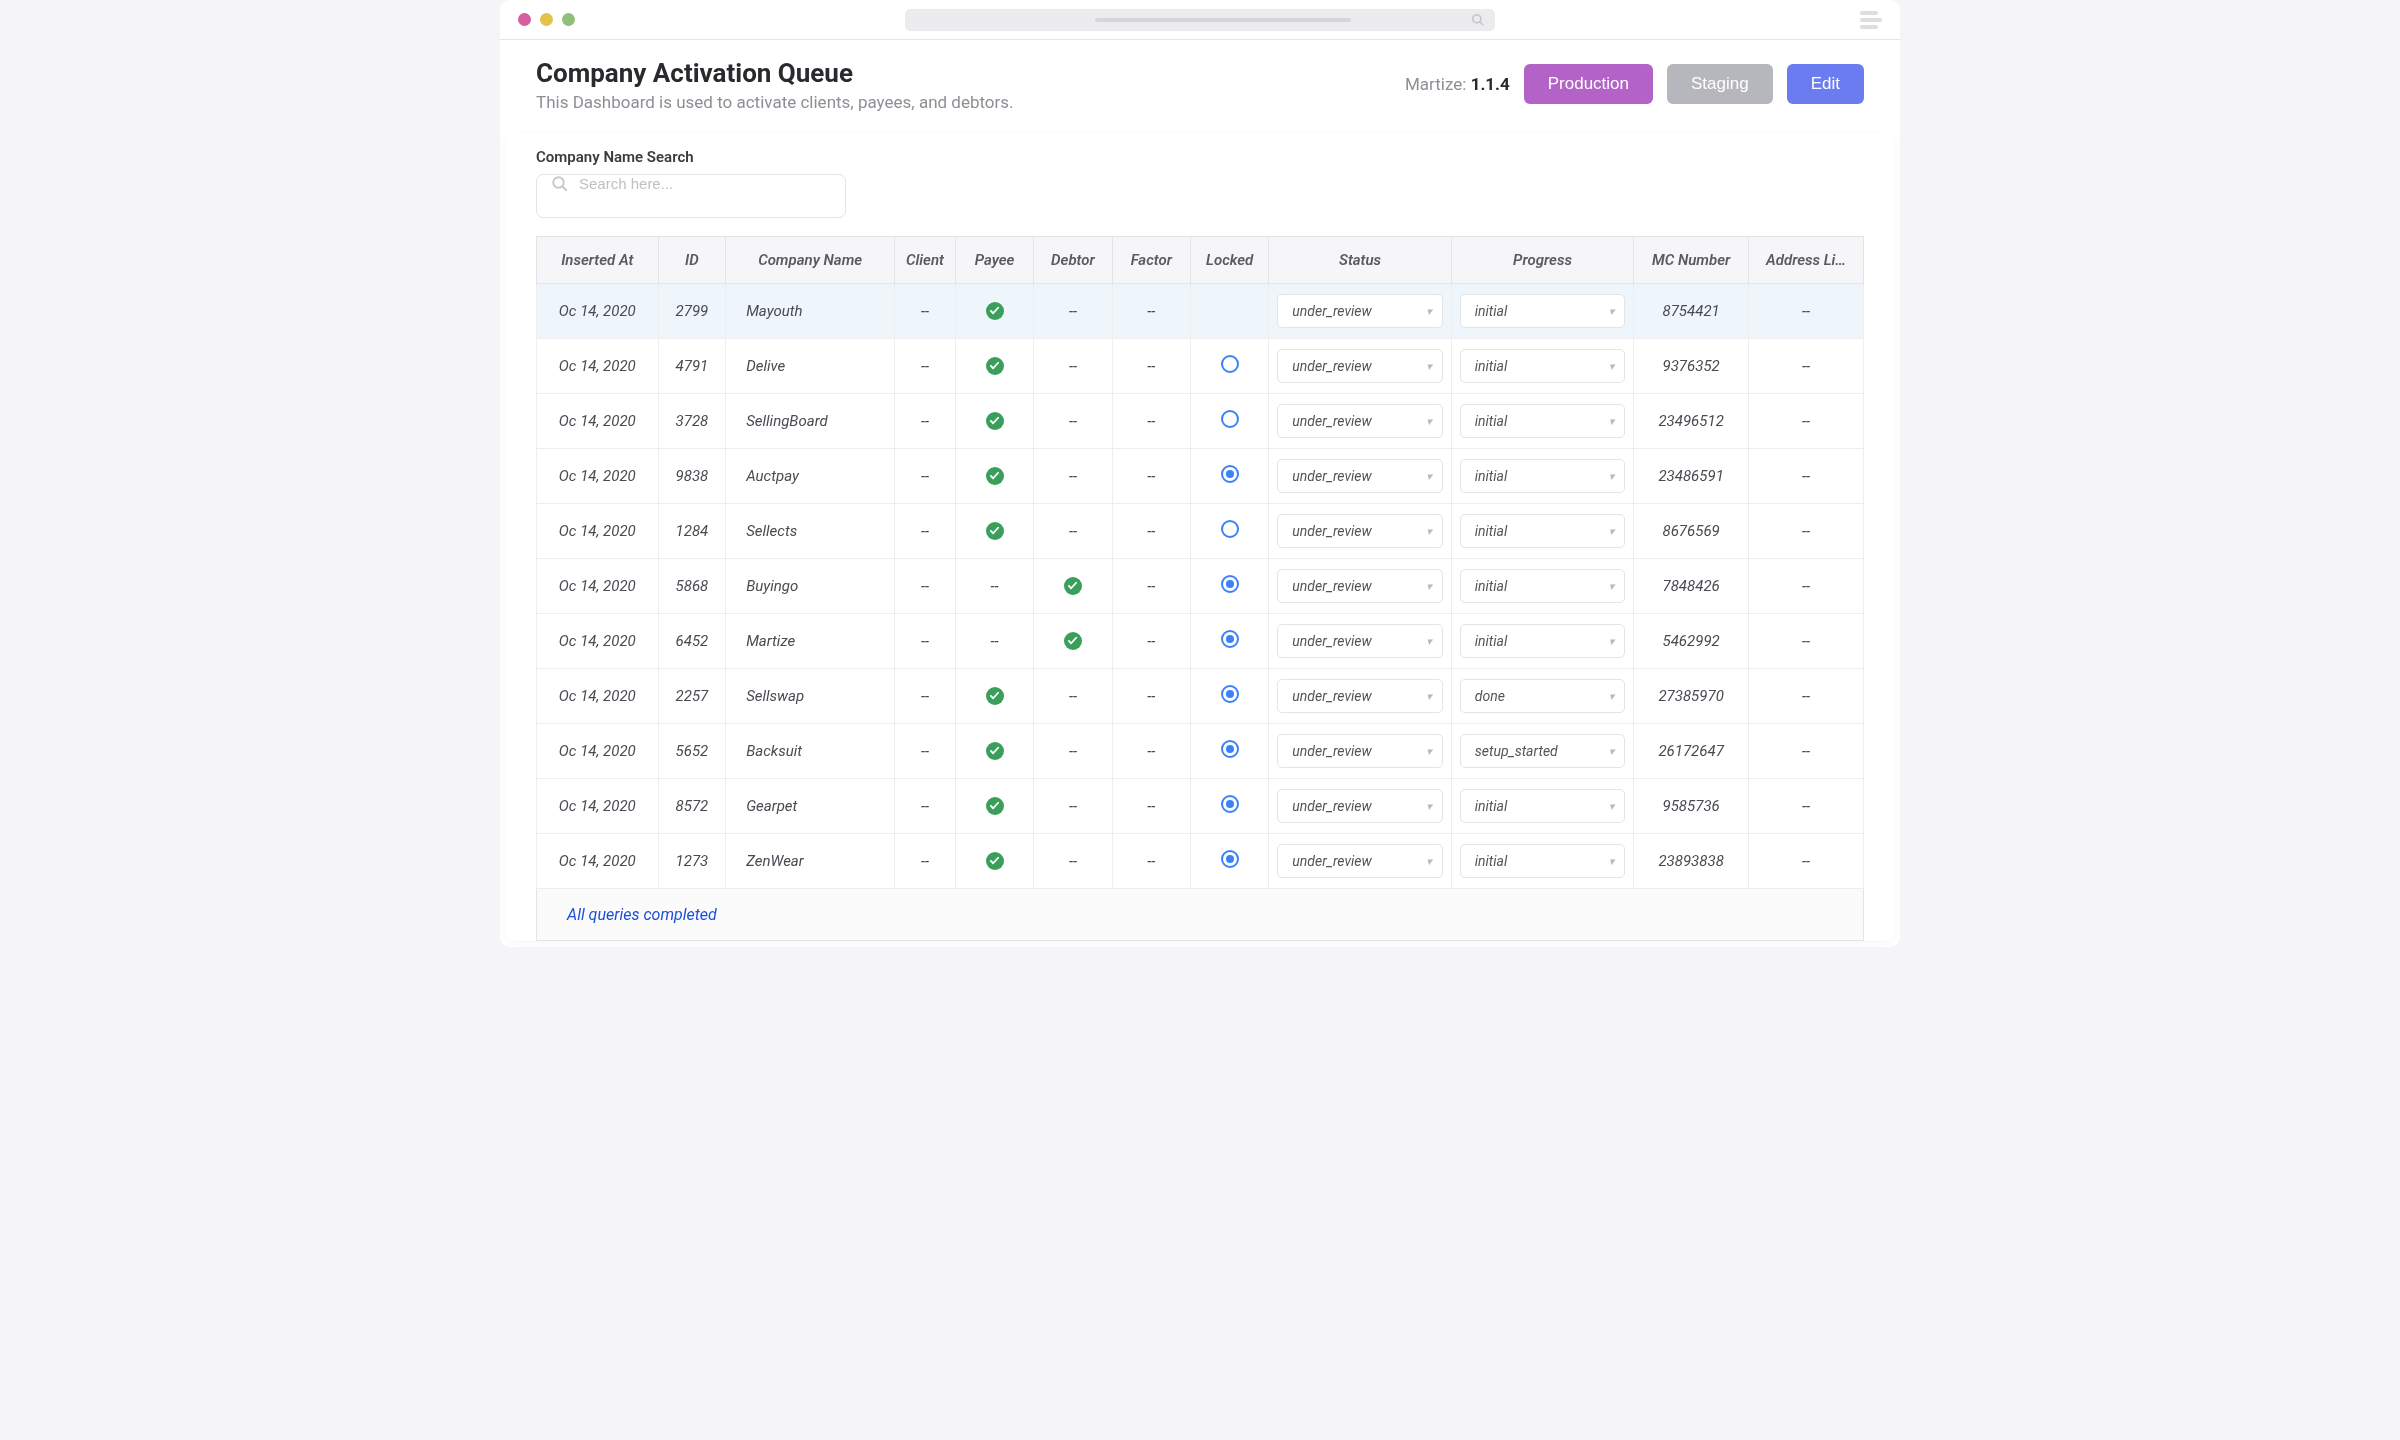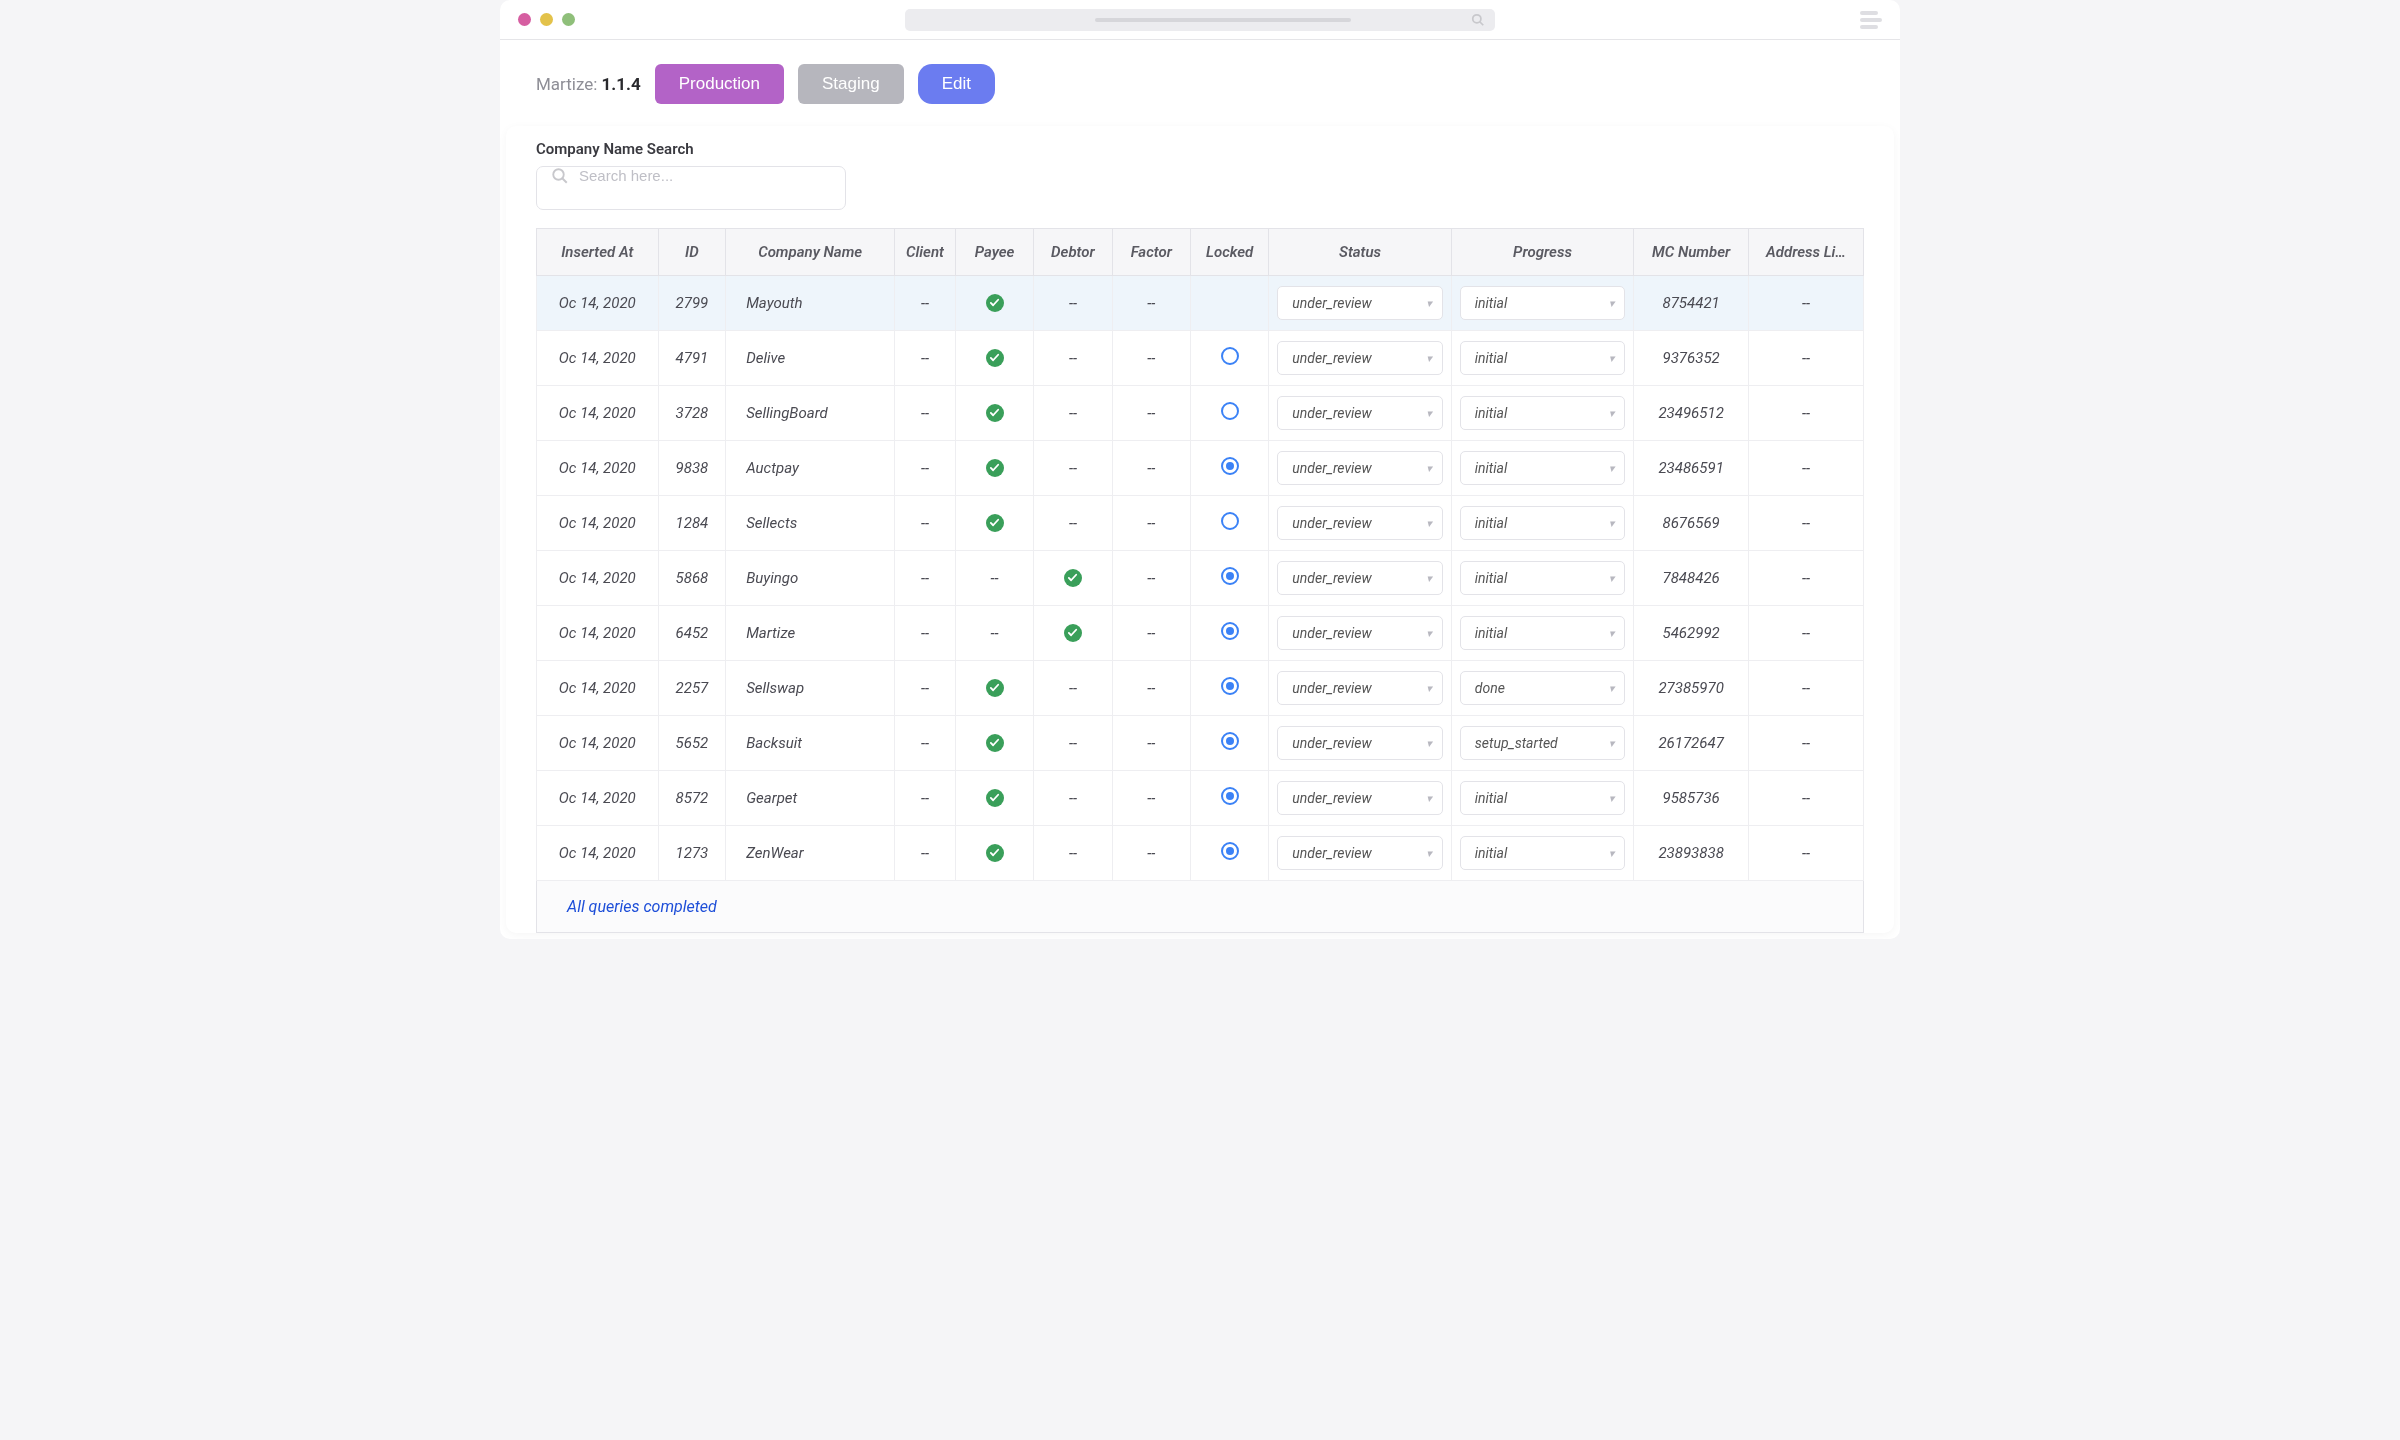--- a/index.html
+++ b/index.html
@@ -51,21 +51,21 @@
 .header p { font-size: 17px; color: #8e8e96; margin-top: 4px; }
 .header-right { display:flex; align-items:center; gap:14px; padding-top:6px;}
 .version { color:#8e8e96; font-size:17px; }
 .version b { color:#2a2a2e; font-weight:700;}
 .btn {
   border: none; border-radius: 6px; padding: 10px 24px;
   font-size: 17px; color:#fff; cursor:pointer;
 }
 .btn.purple { background:#b363c7; }
 .btn.grey { background:#b6b6bd; }
-.btn.blue { background:#6b7cf0;border-radius:14px; }
+.btn.blue { background:#6b7cf0; }
 .card {
   background:#fff; border-radius:10px; margin: 0 6px 6px 6px;
   box-shadow: 0 2px 10px rgba(0,0,0,0.04);
   padding-bottom: 0;
 }
 .controls {
   display:flex; justify-content:space-between; align-items:flex-start;
   padding: 14px 30px 18px 30px;
 }
 .ctl-label { font-size:15px; font-weight:600; color:#3a3a40; margin-bottom:8px; }
@@ -163,20 +163,24 @@
       </span>
     </div>
     <div class="hamb">
         <span></span>
         <span></span>
         <span></span>
       </div>
   </div>
 
   <div class="header">
+    <div>
+      <h1>Company Activation Queue</h1>
+      <p>This Dashboard is used to activate clients, payees, and debtors.</p>
+    </div>
     <div class="header-right">
       <span class="version">
         <span>Martize: </span><b>1.1.4</b>
       </span>
       <button class="btn purple">Production</button>
       <button class="btn grey">Staging</button>
       <button class="btn blue">Edit</button>
     </div>
   </div>
 

